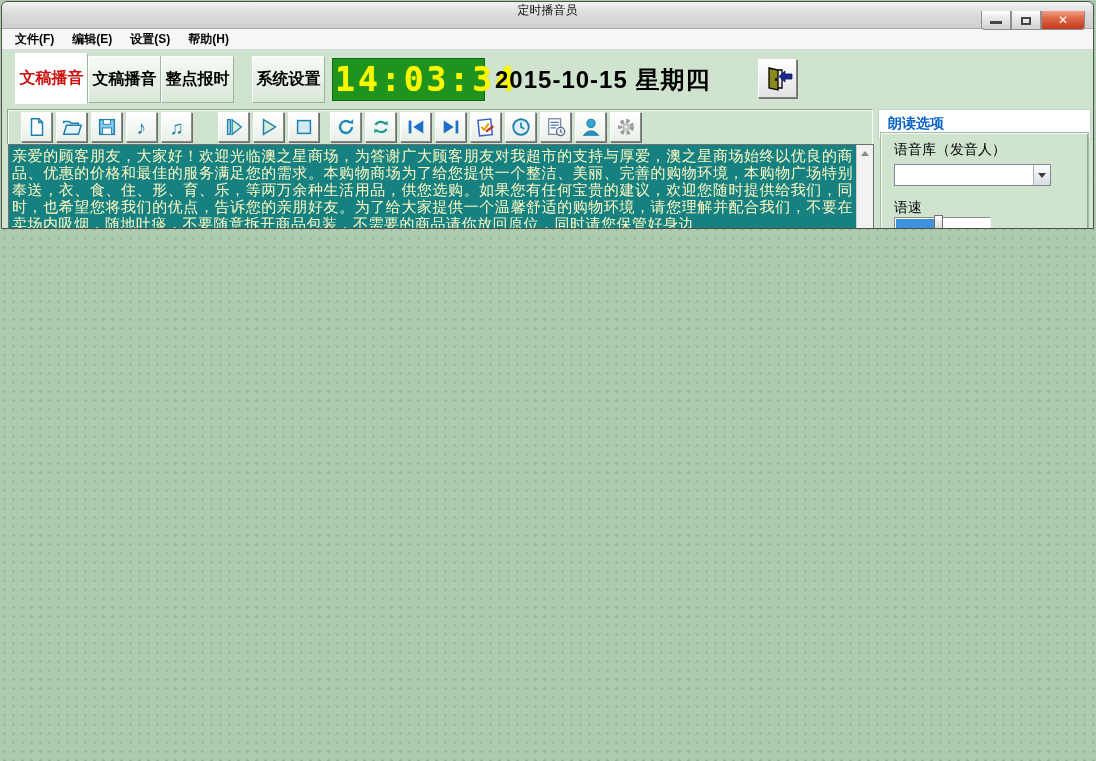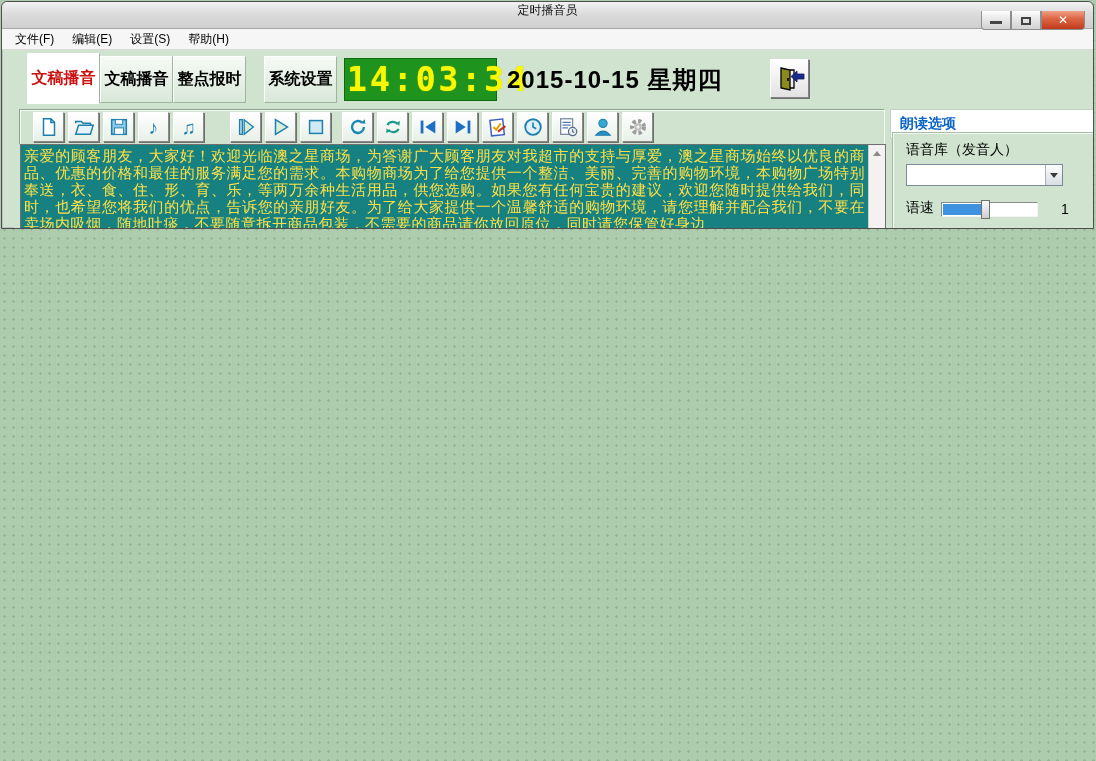--- a/index.html
+++ b/index.html
@@ -38,26 +38,26 @@
   .cap-btn.close {
     width:44px; border-radius:0 0 4px 0;
     background:linear-gradient(#f0a088,#dd6946 40%,#c13a1d);
     color:#fff; font-weight:bold; font-size:12px; align-items:center; padding-bottom:0;
   }
   .min-glyph { width:12px; height:3px; background:#444; margin-bottom:2px; }
   .max-glyph { width:10px; height:8px; border:2px solid #444; margin-bottom:1px; }
 
   .menubar {
     height:21px; background:#f6f6f6; border-bottom:1px solid #d9d9d9;
-    display:flex; align-items:center; font-size:12px; color:#000; padding-left:4px;
+    display:flex; align-items:center; font-size:12px; color:#000; padding-left:4px;font-weight:bold;
   }
   .menu-item { padding:2px 9px; cursor:default; }
 
   
-  .client { position:relative; height:179px; background:#cfe3cf;margin-left:12px; }
+  .client { position:relative; height:179px; background:#cfe3cf; }
 
   
   .tabrow { position:absolute; left:0; top:0; width:100%; height:54px; }
   .tab {
     position:absolute; top:6px; height:47px; width:73px;
     background:linear-gradient(#f4f9f4,#dcead c);
     background:linear-gradient(#f6faf6,#d8e8d8);
     border:1px solid #9db49d;
     border-top-color:#fff; border-left-color:#fff;
     display:flex; align-items:center; justify-content:center;
@@ -107,21 +107,21 @@
   .tb-sp22 { width:22px; flex:0 0 auto; }
   .tb-sp7 { width:7px; flex:0 0 auto; }
 
   
   .editor {
     position:absolute; left:6px; top:94px; width:866px; height:140px;
     border:1px solid #6f6f6f; border-bottom:none;
     background:#178080; display:flex;
   }
   .editor-text {
-    flex:1; color:#fde047; font-size:15px; line-height:17px;
+    flex:1; color:#fef9c3; font-size:15px; line-height:17px;
     padding:2px 3px; text-align:justify; overflow:hidden;
     font-weight:500; letter-spacing:0.5px;
   }
   .vscroll {
     width:17px; background:#f3f2f1; border-left:1px solid #d0d0d0;
     display:flex; flex-direction:column; align-items:center;
   }
   .scroll-up {
     width:17px; height:17px; display:flex; align-items:center; justify-content:center;
     cursor:pointer;
@@ -151,21 +151,21 @@
   }
   .combo-value { flex:1; font-size:13px; padding:3px 4px; color:#000; }
   .combo-btn {
     width:17px; background:linear-gradient(#fdfdfd,#d8dde2);
     border-left:1px solid #aab4bd; display:flex; align-items:center; justify-content:center;
   }
   .combo-btn .tri {
     width:0; height:0; border-left:4px solid transparent; border-right:4px solid transparent;
     border-top:5px solid #3a3a3a;
   }
-  .slider-row { display:flex; align-items:flex-end; margin-top:13px; }
+  .slider-row { display:flex; align-items:flex-start; margin-top:13px;flex-direction:column; }
   .slider-label { font-size:14px; color:#000; width:35px; }
   .slider {
     position:relative; width:97px; height:15px; background:#ffffff;
     border:1px solid #8a8a8a; border-bottom-color:#f4f4f4; border-right-color:#f4f4f4;
     margin-right:5px;
   }
   .slider-fill { position:absolute; left:1px; top:1px; bottom:1px; background:#3f92e0; }
   .slider-thumb {
     position:absolute; top:-3px; width:9px; height:19px;
     background:linear-gradient(#fafafa,#cfcfcf);

